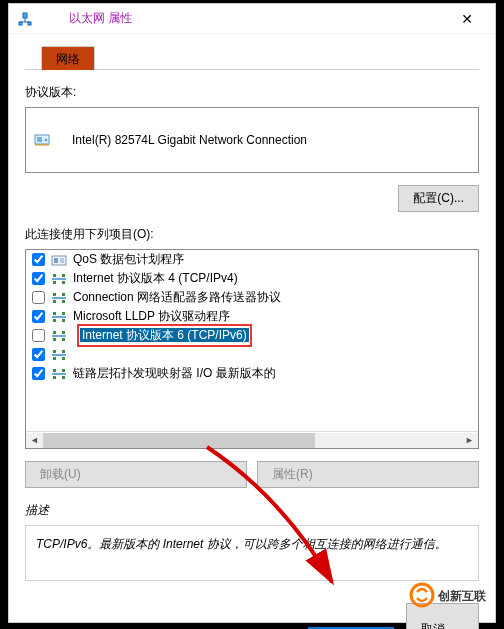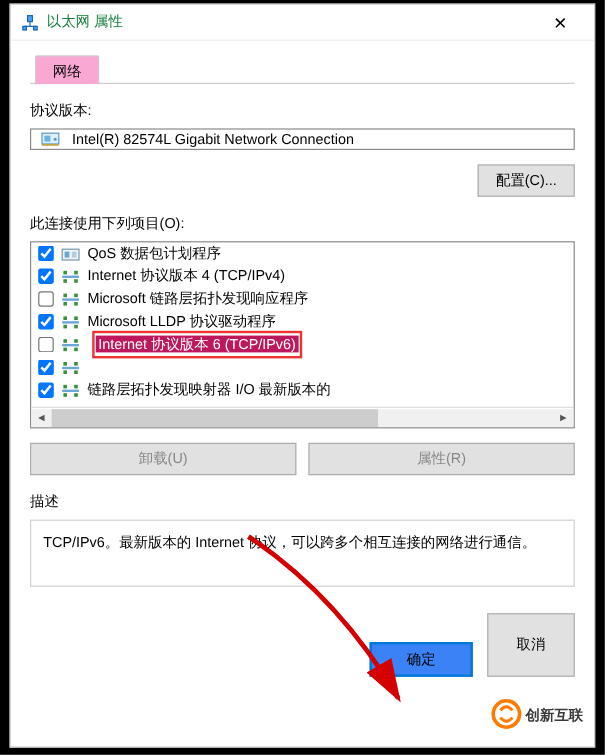--- a/index.html
+++ b/index.html
@@ -1,41 +1,41 @@
 <!DOCTYPE html>
 <html><head>
 <meta charset="utf-8">
 <style>
 * { box-sizing: border-box; font-family: "Microsoft YaHei", "Segoe UI", Tahoma, sans-serif; font-size: 12px; }
 body { margin: 0; background: #000; width: 504px; height: 629px; position: relative; overflow: hidden; }
 .outer { position: absolute; left: 8px; top: 3px; width: 488px; height: 620px; background: #fff; border: 1px solid #ccc; }
 .titlebar { height: 30px; display: flex; align-items: center; padding: 0 8px; border-bottom: 1px solid #eee; }
 .titlebar .icon { width: 16px; height: 16px; margin-right: 6px; display: inline-flex; align-items: center; justify-content: center; }
-.titlebar .title { flex: 1; color: #15803d; }
+.titlebar .title { flex: 1; color: #a21caf; margin-left: 30px; }
 .titlebar .close { width: 40px; text-align: center; font-size: 14px; cursor: pointer; }
 .content { padding: 10px 16px 16px 16px; }
 .tabrow { position: relative; height: 26px; border-bottom: 1px solid #ccc; }
-.tab { position: absolute; left: 4px; top: 2px; height: 25px; padding: 4px 14px 0 14px; border: 1px solid #ccc; border-bottom: 1px solid #fff; background: #f9a8d4; border-radius: 2px 2px 0 0; }
+.tab { position: absolute; left: 16px; top: 2px; height: 25px; padding: 4px 14px 0 14px; border: 1px solid #ccc; border-bottom: 1px solid #fff; background: #c2410c; border-radius: 2px 2px 0 0; }
 .section { margin-top: 14px; }
 .lbl { margin-bottom: 6px; color: #000; }
-.adapter-box { border: 1px solid #8a8a8a; background: #fff; padding: 0 8px; display: flex; align-items: center; }
+.adapter-box { border: 1px solid #8a8a8a; background: #fff; padding: 24px 8px; display: flex; align-items: center; gap: 12px; }
 .cfg-row { display: flex; justify-content: flex-end; margin-top: 12px; }
-.btn { border: 1px solid #adadad; background: #e1e1e1; padding: 4px 14px; cursor: pointer; min-width: 78px; text-align: center; }
+.btn { border: 1px solid #adadad; background: #e1e1e1; padding: 4px 14px; cursor: pointer; min-width: 78px; text-align: left; }
 .btn:disabled, .btn[aria-disabled="true"] { color: #888; }
-.list-box { border: 1px solid #8a8a8a; background: #fff; height: 156px; overflow: hidden; position: relative; }
+.list-box { border: 1px solid #8a8a8a; background: #fff; height: 200px; overflow: hidden; position: relative; }
 .list-inner { overflow-x: auto; overflow-y: hidden; height: 100%; }
 .item { display: flex; align-items: center; padding: 1px 4px; min-width: 520px; height: 19px; white-space: nowrap; }
 .item input[type=checkbox] { margin: 0 6px 0 2px; }
 .item .proto-icon { width: 16px; height: 14px; margin-right: 6px; display: inline-flex; }
 .item .txt { }
-.hl { background: #be185d; color: #fff; padding: 0 2px; }
+.hl { background: #0369a1; color: #fff; padding: 0 2px; }
 .hl-border { border: 2px solid #e33; padding: 1px; margin: 0 4px; display: inline-block; }
 .btn-row3 { display: flex; justify-content: space-between; margin-top: 12px; gap: 10px; }
 .btn-row3 .btn { flex: 1; }
-.desc-group { margin-top: 14px; }
+.desc-group { margin-top: 14px; font-style: italic; }
 .desc-frame { border: 1px solid #d0d0d0; padding: 10px; margin-top: 6px; min-height: 56px; color: #000; }
 .footer { display: flex; justify-content: flex-end; gap: 12px; margin-top: 22px; }
 .footer .btn { min-width: 86px; }
 .primary { border: 2px solid #0078d7; background: #3b82f6; margin-top: 24px; }
 .arrow { position: absolute; left: 187px; top: 437px; pointer-events: none; }
 .watermark { position: absolute; right: 4px; bottom: 16px; }
 .scroll-h { border-top: 1px solid #ddd; height: 17px; display:flex; align-items:center; }
 .scroll-arrow { width: 17px; height: 15px; display:flex; align-items:center; justify-content:center; background:#f0f0f0; color:#555; font-size:9px; cursor:pointer; }
 .scroll-track { flex:1; background:#f0f0f0; position:relative; height:15px; }
 .scroll-thumb { position:absolute; left:0; top:0; width:65%; height:15px; background:#cdcdcd; }
@@ -113,21 +113,21 @@
               <input type="checkbox" style="">
               <span class="proto-icon">
                 <svg viewBox="0 0 16 14">
                   <rect x="1" y="6" width="14" height="2" fill="#6aa6d8"></rect>
                   <rect x="2" y="2" width="3" height="3" fill="#3c8f3c"></rect>
                   <rect x="11" y="2" width="3" height="3" fill="#3c8f3c"></rect>
                   <rect x="2" y="9" width="3" height="3" fill="#3c8f3c"></rect>
                   <rect x="11" y="9" width="3" height="3" fill="#3c8f3c"></rect>
                 </svg>
               </span>
-              <span class="txt">Microsoft 链路层拓扑发现响应程序</span>
+              <span class="txt">Connection 网络适配器多路传送器协议</span>
             </div>
             <div class="item">
               <input type="checkbox" checked="" style="">
               <span class="proto-icon">
                 <svg viewBox="0 0 16 14">
                   <rect x="1" y="6" width="14" height="2" fill="#6aa6d8"></rect>
                   <rect x="2" y="2" width="3" height="3" fill="#3c8f3c"></rect>
                   <rect x="11" y="2" width="3" height="3" fill="#3c8f3c"></rect>
                   <rect x="2" y="9" width="3" height="3" fill="#3c8f3c"></rect>
                   <rect x="11" y="9" width="3" height="3" fill="#3c8f3c"></rect>

